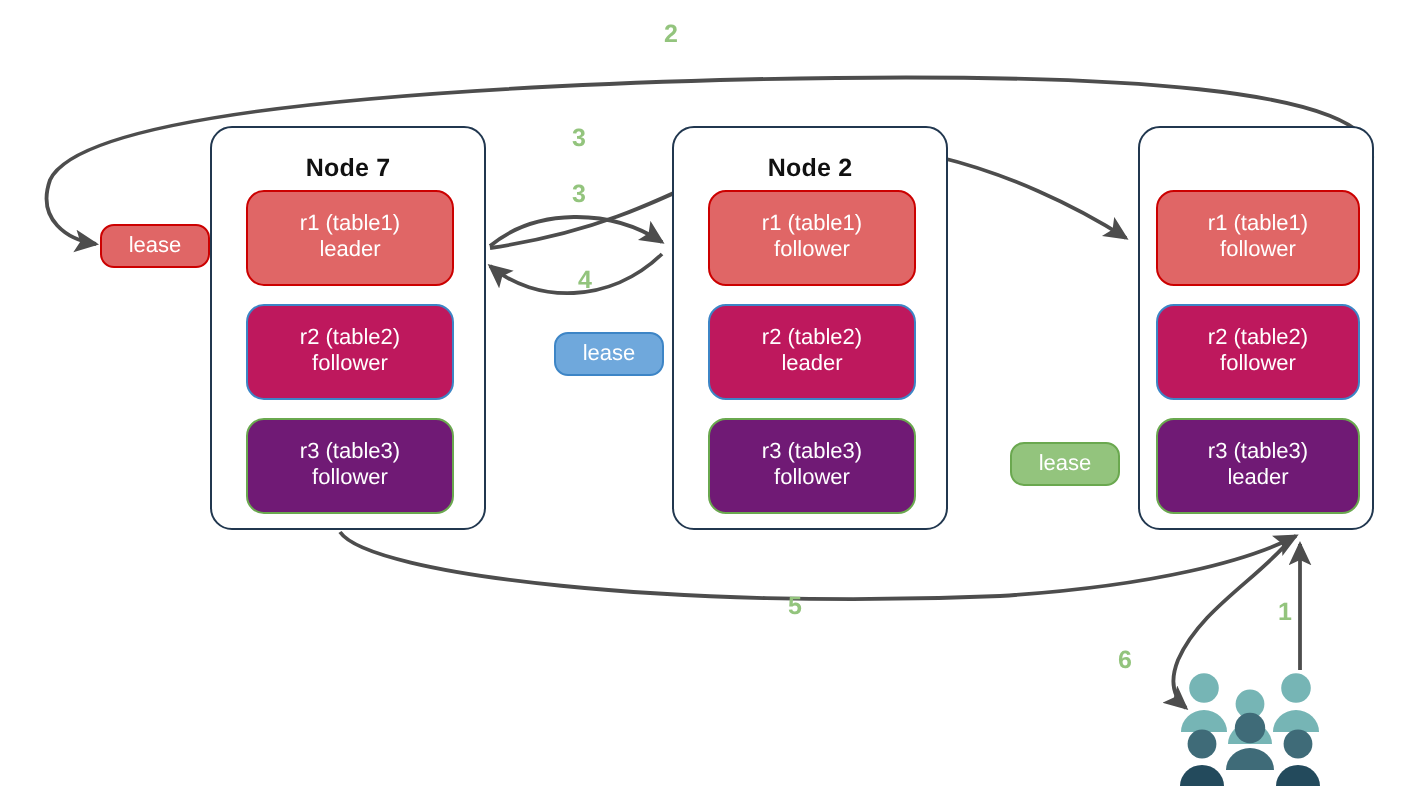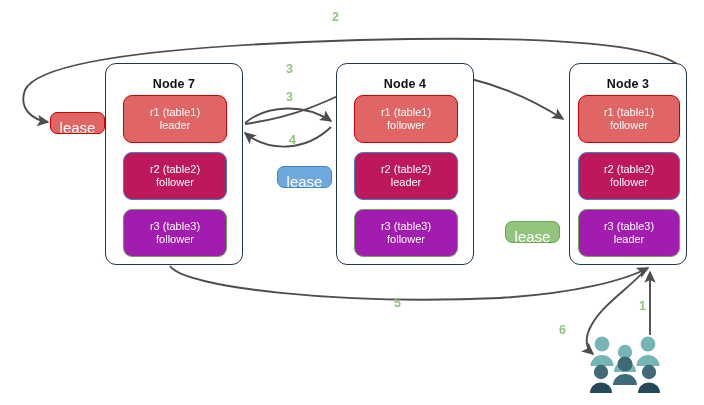--- a/index.html
+++ b/index.html
@@ -32,31 +32,31 @@
     align-items:center;
     justify-content:center;
     color:#ffffff;
     font-size:11px;
     line-height:13.5px;
     text-align:right;
   }
   .replica span{display:block;}
   .rep-red{background:#e06666;border:1.4px solid #cc0000;}
   .rep-blue{background:#be185d;border:1.4px solid #3d85c6;}
-  .rep-green{background:#a21caf;border:1.4px solid #6aa84f;}
+  .rep-green{background:#701a75;border:1.4px solid #6aa84f;}
 
   .lease{
     position:absolute;
     box-sizing:border-box;
     border-radius:7px;
     display:flex;
-    align-items:flex-end;
+    align-items:center;
     justify-content:center;
     color:#ffffff;
-    font-size:15px;
+    font-size:11px;
     line-height:11px;
   }
   .lease-red{background:#e06666;border:1.4px solid #cc0000;}
   .lease-blue{background:#6fa8dc;border:1.4px solid #3d85c6;}
   .lease-green{background:#93c47d;border:1.4px solid #6aa84f;}
 
   .step-label{
     position:absolute;
     color:#93c47d;
     font-size:12.5px;
@@ -105,37 +105,36 @@
       <span>r2 (table2)</span>
       <span>follower</span>
     </div>
     <div class="replica rep-green" style="left:17px;top:145px;width:104px;height:48px;">
       <span>r3 (table3)</span>
       <span>follower</span>
     </div>
   </div>
 
   <div class="node-box" style="left:336px;top:63px;width:138px;height:202px;">
-    <div class="node-title" style="top:13px;">Node 4</div>
+    <div class="node-title" style="top:13px;">Node 2</div>
     <div class="replica rep-red" style="left:17px;top:31px;width:104px;height:48px;">
       <span>r1 (table1)</span>
       <span>follower</span>
     </div>
     <div class="replica rep-blue" style="left:17px;top:88px;width:104px;height:48px;">
       <span>r2 (table2)</span>
       <span>leader</span>
     </div>
     <div class="replica rep-green" style="left:17px;top:145px;width:104px;height:48px;">
       <span>r3 (table3)</span>
       <span>follower</span>
     </div>
   </div>
 
   <div class="node-box" style="left:569px;top:63px;width:118px;height:202px;">
-    <div class="node-title" style="top:13px;">Node 3</div>
     <div class="replica rep-red" style="left:8px;top:31px;width:102px;height:48px;">
       <span>r1 (table1)</span>
       <span>follower</span>
     </div>
     <div class="replica rep-blue" style="left:8px;top:88px;width:102px;height:48px;">
       <span>r2 (table2)</span>
       <span>follower</span>
     </div>
     <div class="replica rep-green" style="left:8px;top:145px;width:102px;height:48px;">
       <span>r3 (table3)</span>

